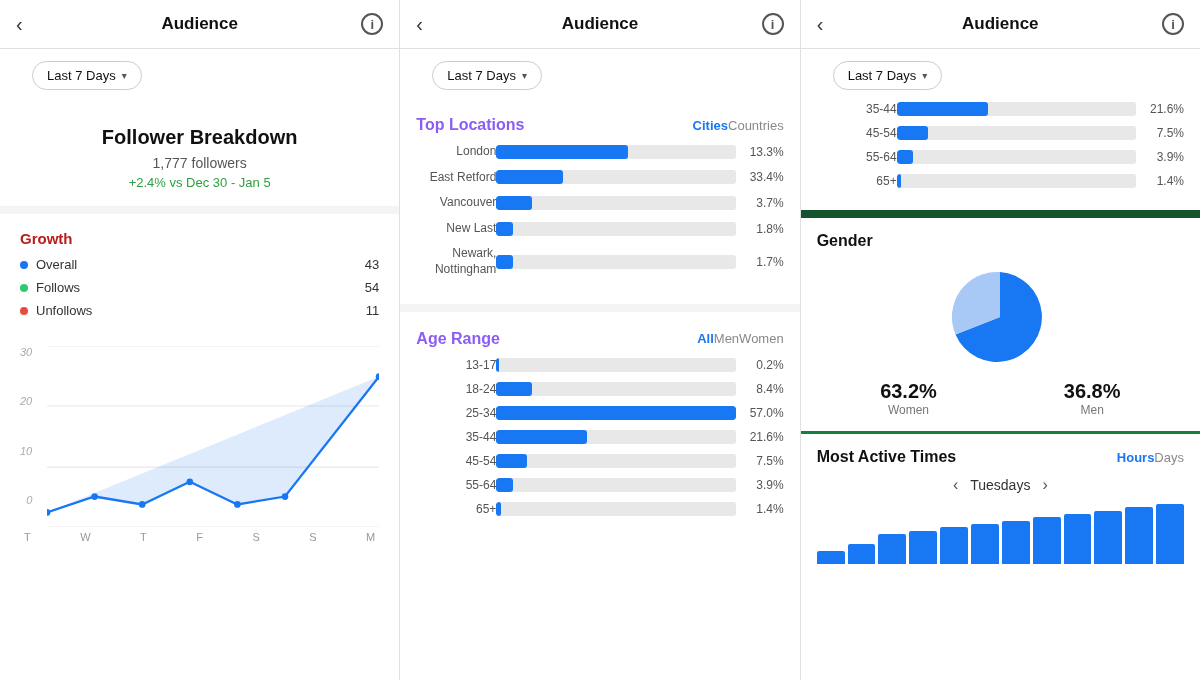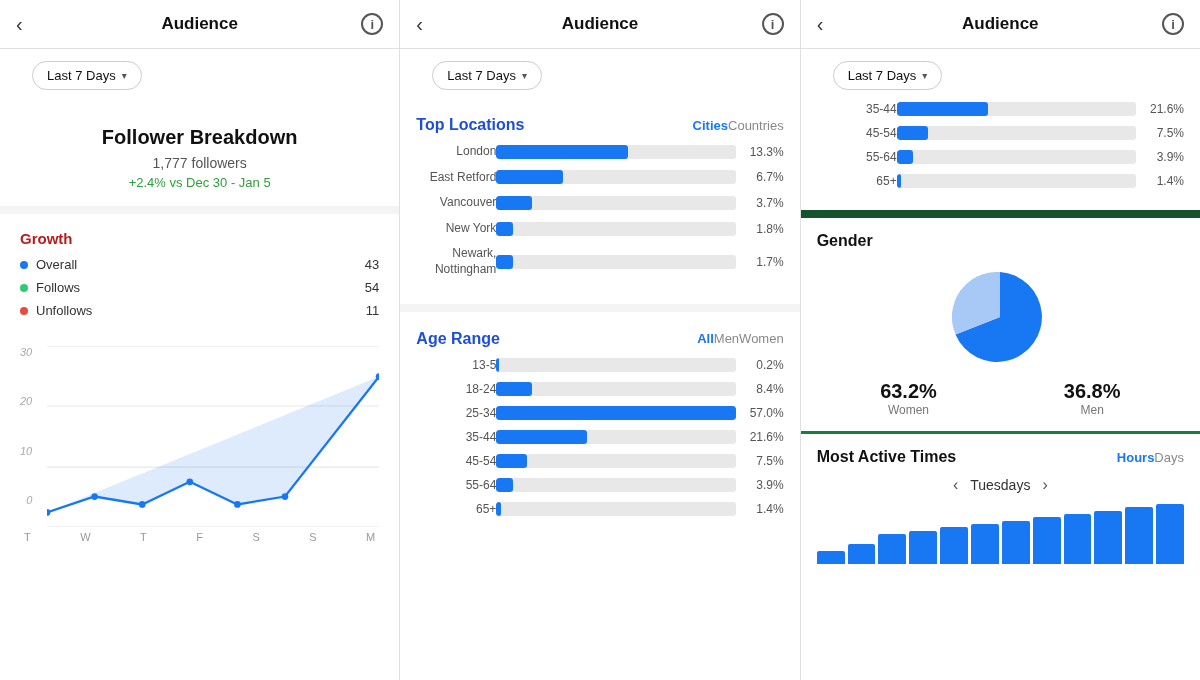--- a/index.html
+++ b/index.html
@@ -159,21 +159,21 @@
     
     .section-header {
       display: flex;
       align-items: center;
       justify-content: space-between;
       padding: 14px 16px 10px;
     }
     .section-label {
       font-size: 16px;
       font-weight: 700;
-      color: #1d4ed8;
+      color: #8b5cf6;
     }
     .tab-group {
       display: flex;
       font-size: 13px;
     }
     .tab-item {
       color: #888;
       cursor: pointer;
     }
     .tab-item.active {
@@ -428,31 +428,31 @@
     <div class="bar-track">
       <div class="bar-fill" style="width:55%"></div>
     </div>
     <span class="bar-pct">13.3%</span>
   </div>
           <div class="bar-row">
     <span class="bar-label" style="line-height:1.3">East Retford</span>
     <div class="bar-track">
       <div class="bar-fill" style="width:28%"></div>
     </div>
-    <span class="bar-pct">6.7%</span>
+    <span class="bar-pct">33.4%</span>
   </div>
           <div class="bar-row">
     <span class="bar-label" style="line-height:1.3">Vancouver</span>
     <div class="bar-track">
       <div class="bar-fill" style="width:15%"></div>
     </div>
     <span class="bar-pct">3.7%</span>
   </div>
           <div class="bar-row">
-    <span class="bar-label" style="line-height:1.3">New York</span>
+    <span class="bar-label" style="line-height:1.3">New Last</span>
     <div class="bar-track">
       <div class="bar-fill" style="width:7%"></div>
     </div>
     <span class="bar-pct">1.8%</span>
   </div>
           <div class="bar-row">
     <span class="bar-label" style="line-height:1.3">Newark,<br>Nottingham</span>
     <div class="bar-track">
       <div class="bar-fill" style="width:7%"></div>
     </div>
@@ -465,21 +465,21 @@
       <div class="section-header">
         <span class="section-label">Age Range</span>
         <div class="tab-group">
           <span class="tab-item active">All</span>
           <span class="tab-item">Men</span>
           <span class="tab-item">Women</span>
         </div>
       </div>
       <div class="bar-list" id="age-bars-p2">
           <div class="bar-row">
-    <span class="bar-label">13-5</span>
+    <span class="bar-label">13-17</span>
     <div class="bar-track">
       <div class="bar-fill" style="width:1%"></div>
     </div>
     <span class="bar-pct">0.2%</span>
   </div>
           <div class="bar-row">
     <span class="bar-label">18-24</span>
     <div class="bar-track">
       <div class="bar-fill" style="width:15%"></div>
     </div>

